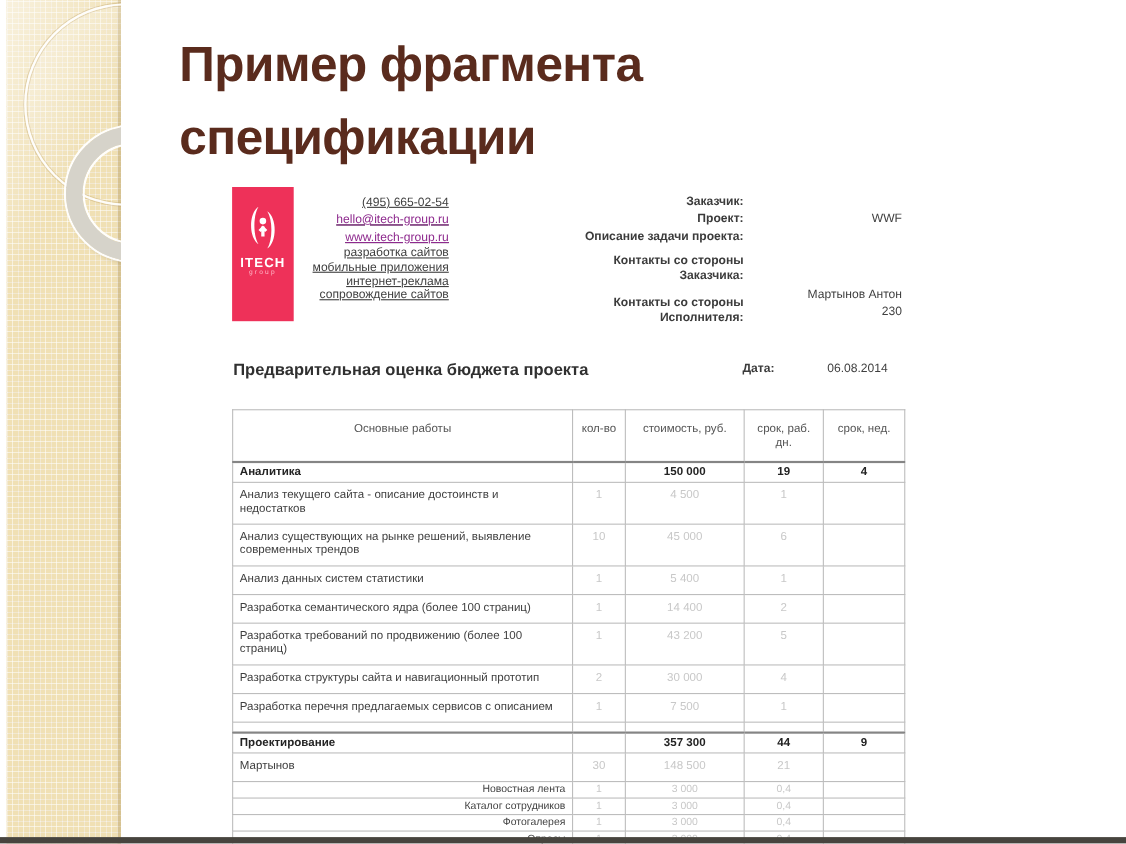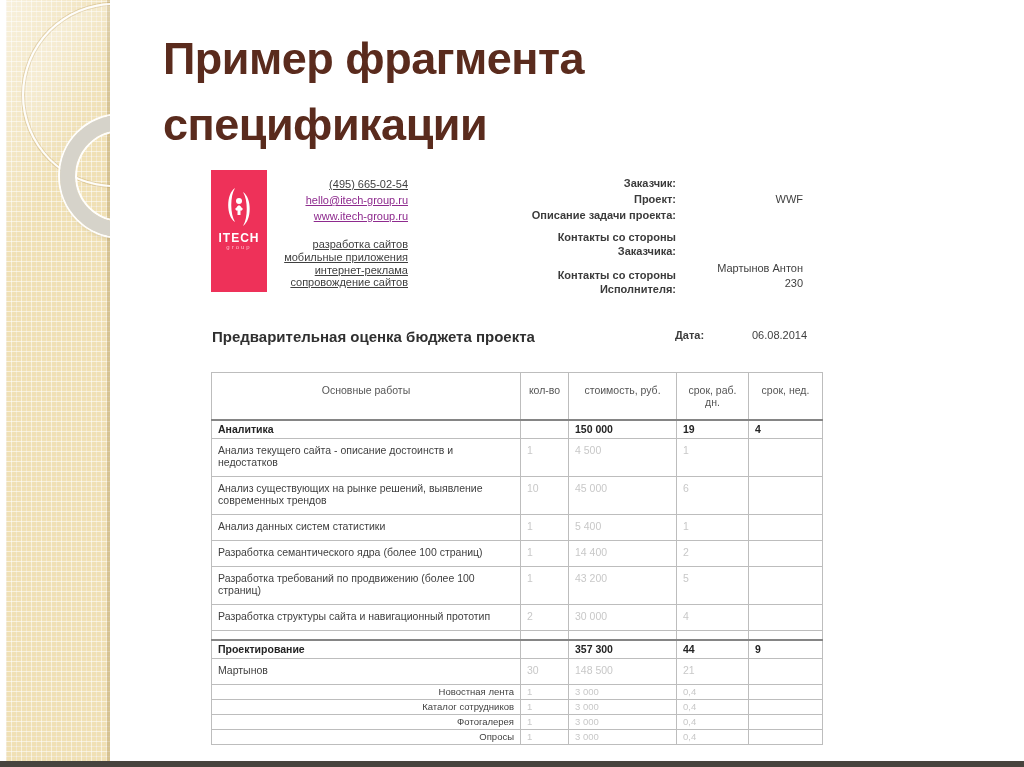--- a/index.html
+++ b/index.html
@@ -41,37 +41,37 @@
   
   .doc { position:absolute; left:211px; top:168px; width:612px; height:575px; color:#3f3f3f; font-size:11px; }
 
   .logo { position:absolute; left:0; top:2px; width:56px; height:122px; background:#ee3159; text-align:center; }
   .logo svg { margin-top:16px; }
   .logo-brand { color:#fff; font-weight:bold; font-size:12px; letter-spacing:1px; line-height:12px; }
   .logo-sub { color:#ffb9c9; font-size:6px; letter-spacing:2px; }
 
   .contact { position:absolute; left:56px; top:8px; width:141px; text-align:right; line-height:16px;text-decoration:underline; }
   .contact a { color:#8e2a8e; text-decoration:underline; }
-  .contact .services { margin-top:14px; line-height:13px; }
+  .contact .services { line-height:13px; }
   .contact .services div { margin-bottom:0; padding-top:0; line-height:12.8px; }
 
   .flabel { position:absolute; right:147px; text-align:right; font-weight:bold; white-space:pre-line; line-height:14px; color:#3b3b3b; }
-  .fvalue { position:absolute; right:20px; text-align:right; white-space:pre-line; line-height:15px; }
+  .fvalue { position:absolute; right:3px; text-align:right; white-space:pre-line; line-height:15px; }
 
   .section-row { position:absolute; left:0; top:160px; width:612px; }
   .section-title { position:absolute; left:1px; top:0; font-weight:bold; font-size:15px; color:#303030; white-space:nowrap; }
   .date-label { position:absolute; left:464px; top:1px; font-weight:bold; font-size:11px; color:#3b3b3b; }
   .date-value { position:absolute; left:541px; top:1px; font-size:11px; }
 
   
   table.budget { position:absolute; left:0; top:204px; width:611px; border-collapse:collapse; table-layout:fixed;
     font-size:10.5px; color:#3f3f3f; border:1px solid #9a9a9a; }
   .budget th, .budget td { border:1px solid #bdbdbd; vertical-align:top; overflow:hidden; }
   .budget thead th { font-weight:normal; color:#555; text-align:center; padding:11px 3px; border-bottom:1px solid #9a9a9a; font-size:10.5px; }
-  .budget td.num { text-align:left; padding-right:7px; }
+  .budget td.num { text-align:center; padding-right:7px; }
   .budget td.faint { color:#c8c8c8; }
   .budget tr.section td { font-weight:bold; color:#242424; padding:2px 6px 3px; border-top:2px solid #858585; }
   .budget tr.item td { padding:5px 6px 8px; }
   .budget tr.sub td { padding:1px 6px 2px; font-size:9.5px; }
   .budget tr.sub td.name { text-align:right; }
   .budget tr.spacer td { height:9px; padding:0; }
 </style>
 </head>
 <body>
 
@@ -191,20 +191,27 @@
             <td class="num faint">5</td>
             <td class="num"></td>
           </tr>
           <tr class="item">
             <td class="name">Разработка структуры сайта и навигационный прототип</td>
             <td class="num faint">2</td>
             <td class="num faint">30 000</td>
             <td class="num faint">4</td>
             <td class="num"></td>
           </tr>
+          <tr class="item">
+            <td class="name">Разработка перечня предлагаемых сервисов с описанием</td>
+            <td class="num faint">1</td>
+            <td class="num faint">7 500</td>
+            <td class="num faint">1</td>
+            <td class="num"></td>
+          </tr>
           <tr class="spacer">
             <td class="name"></td>
             <td class="num"></td>
             <td class="num"></td>
             <td class="num"></td>
             <td class="num"></td>
           </tr>
           <tr class="section">
             <td class="name">Проектирование</td>
             <td class="num"></td>

